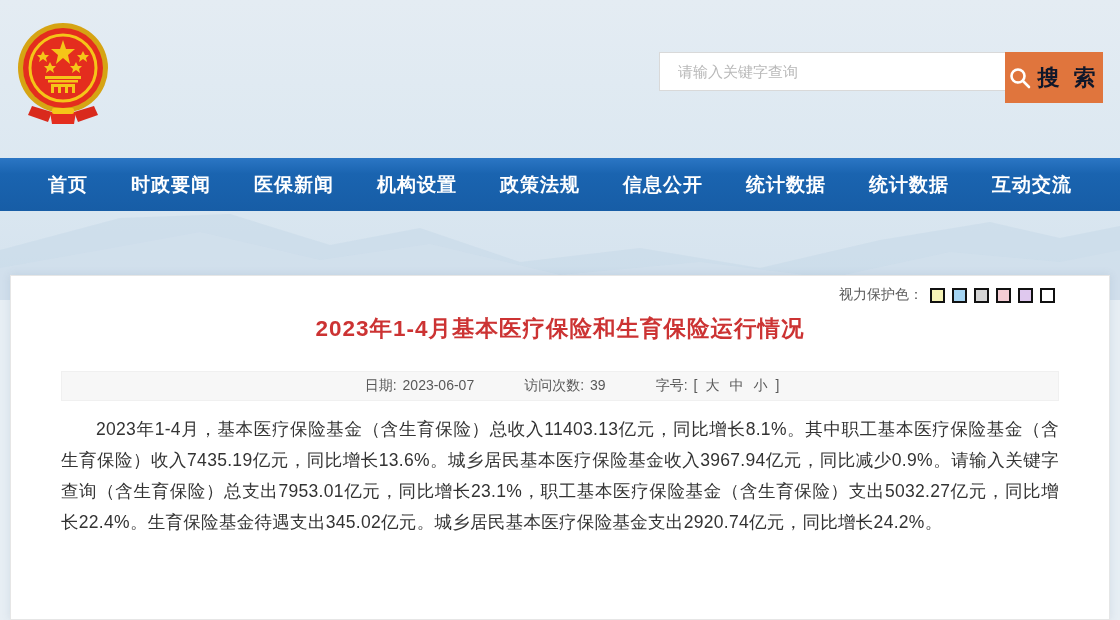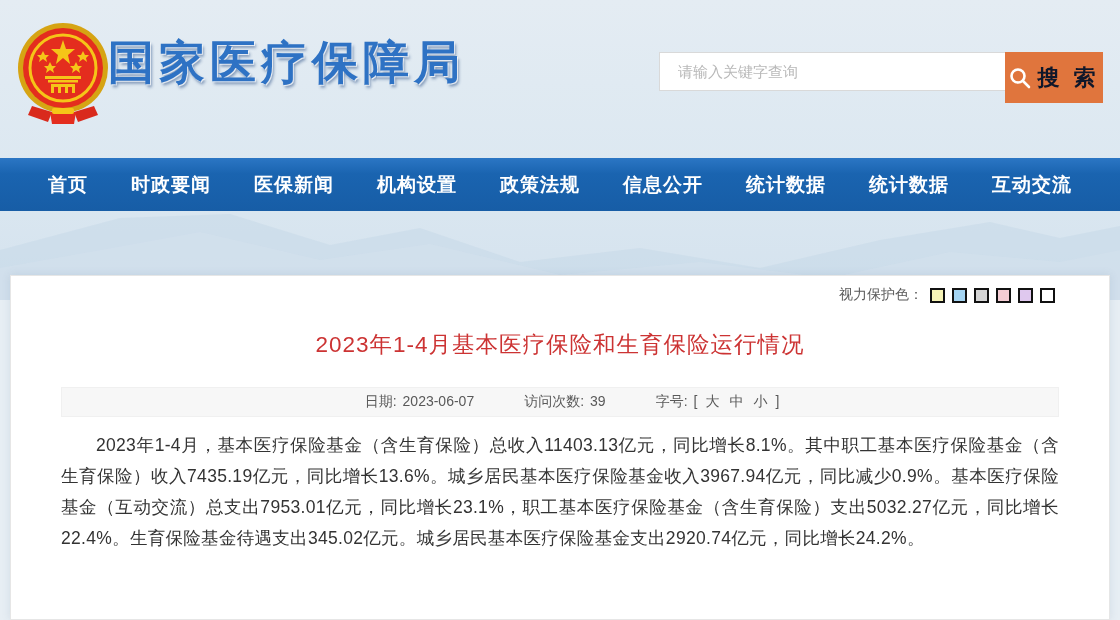--- a/index.html
+++ b/index.html
@@ -41,21 +41,21 @@
       padding:0 50px; }
 
   .breadcrumb { margin-top:22px; font-size:13.5px; color:#666; }
   .breadcrumb a { color:#666; text-decoration:none; cursor:pointer; }
   .breadcrumb .sep { margin:0 3px; }
 
   .eye-protect { margin-top:10px; display:flex; justify-content:flex-end; align-items:center; gap:7px;
       font-size:14px; color:#595959; padding-right:4px; }
   .swatch { width:15px; height:15px; border:2px solid #111; display:inline-block; cursor:pointer; }
 
-  .article-title { margin-top:25px; text-align:center; font-size:22.5px; font-weight:normal; color:#cc3333; letter-spacing:1px; }
+  .article-title { margin-top:9px; text-align:center; font-size:22.5px; font-weight:bold; color:#cc3333; letter-spacing:1px; }
 
   .meta-bar { margin-top:27px; height:30px; background:#f7f7f7; border:1px solid #f0f0f0;
       display:flex; align-items:center; justify-content:center; gap:10px; font-size:14px; color:#595959;padding-left:24px; }
   .meta-item { display:flex; gap:6px; }
   .meta-gap { width:30px; }
   .font-size-ctrl { cursor:pointer; margin:0 2px; }
 
   .article-body { margin-top:13px; font-size:17.5px; color:#333; line-height:31px;
       text-align:justify; text-indent:2em; letter-spacing:.3px; }
 </style>
@@ -98,21 +98,20 @@
         <rect x="49" y="69" width="4" height="6" fill="#e42d1e"></rect>
         <rect x="56" y="69" width="4" height="6" fill="#e42d1e"></rect>
         <polygon points="20,88 40,94 36,104 16,97" fill="#d92a1c"></polygon>
         <polygon points="82,88 62,94 66,104 86,97" fill="#d92a1c"></polygon>
         <polygon points="38,94 64,94 62,106 40,106" fill="#e42d1e"></polygon>
         <rect x="40" y="90" width="22" height="6" rx="2" fill="#f5c518"></rect>
       </svg>
     </a>
 
     <div class="site-title-block">
-      <div class="site-title">国家医疗保障局</div>
     </div>
 
     <div class="search-group">
       <input class="search-input" type="text" placeholder="请输入关键字查询" style="">
       <button class="search-button">
         <svg width="24" height="24" viewBox="0 0 24 24">
           <circle cx="10" cy="10" r="6.5" fill="none" stroke="#ffffff" stroke-width="2.6"></circle>
           <line x1="15" y1="15" x2="21" y2="21" stroke="#ffffff" stroke-width="2.6" stroke-linecap="round"></line>
         </svg>
         <span>搜 索</span>
@@ -161,16 +160,16 @@
       <span class="meta-item">
         <span>字号:</span>
         <span>[</span>
         <span class="font-size-ctrl">大</span>
         <span class="font-size-ctrl">中</span>
         <span class="font-size-ctrl">小</span>
         <span>]</span>
       </span>
     </div>
 
-    <p class="article-body">2023年1-4月，基本医疗保险基金（含生育保险）总收入11403.13亿元，同比增长8.1%。其中职工基本医疗保险基金（含生育保险）收入7435.19亿元，同比增长13.6%。城乡居民基本医疗保险基金收入3967.94亿元，同比减少0.9%。基本医疗保险基金（互动交流）总支出7953.01亿元，同比增长23.1%，职工基本医疗保险基金（含生育保险）支出5032.27亿元，同比增长22.4%。生育保险基金待遇支出345.02亿元。城乡居民基本医疗保险基金支出2920.74亿元，同比增长24.2%。</p>
+    <p class="article-body">2023年1-4月，基本医疗保险基金（含生育保险）总收入11403.13亿元，同比增长8.1%。其中职工基本医疗保险基金（含生育保险）收入7435.19亿元，同比增长13.6%。城乡居民基本医疗保险基金收入3967.94亿元，同比减少0.9%。请输入关键字查询（含生育保险）总支出7953.01亿元，同比增长23.1%，职工基本医疗保险基金（含生育保险）支出5032.27亿元，同比增长22.4%。生育保险基金待遇支出345.02亿元。城乡居民基本医疗保险基金支出2920.74亿元，同比增长24.2%。</p>
 
   </div>
 </div>
 
 </body></html>

